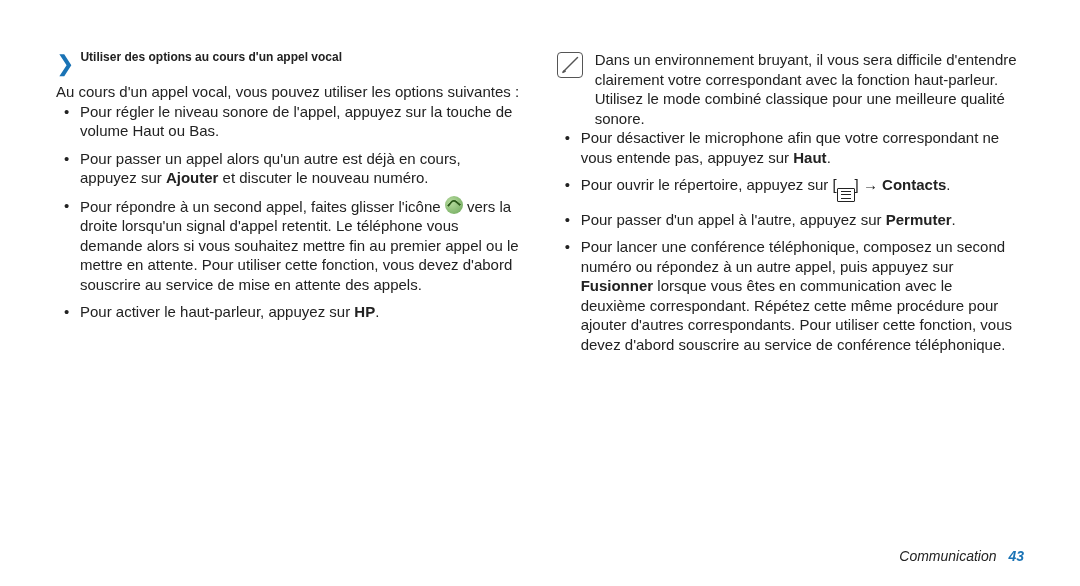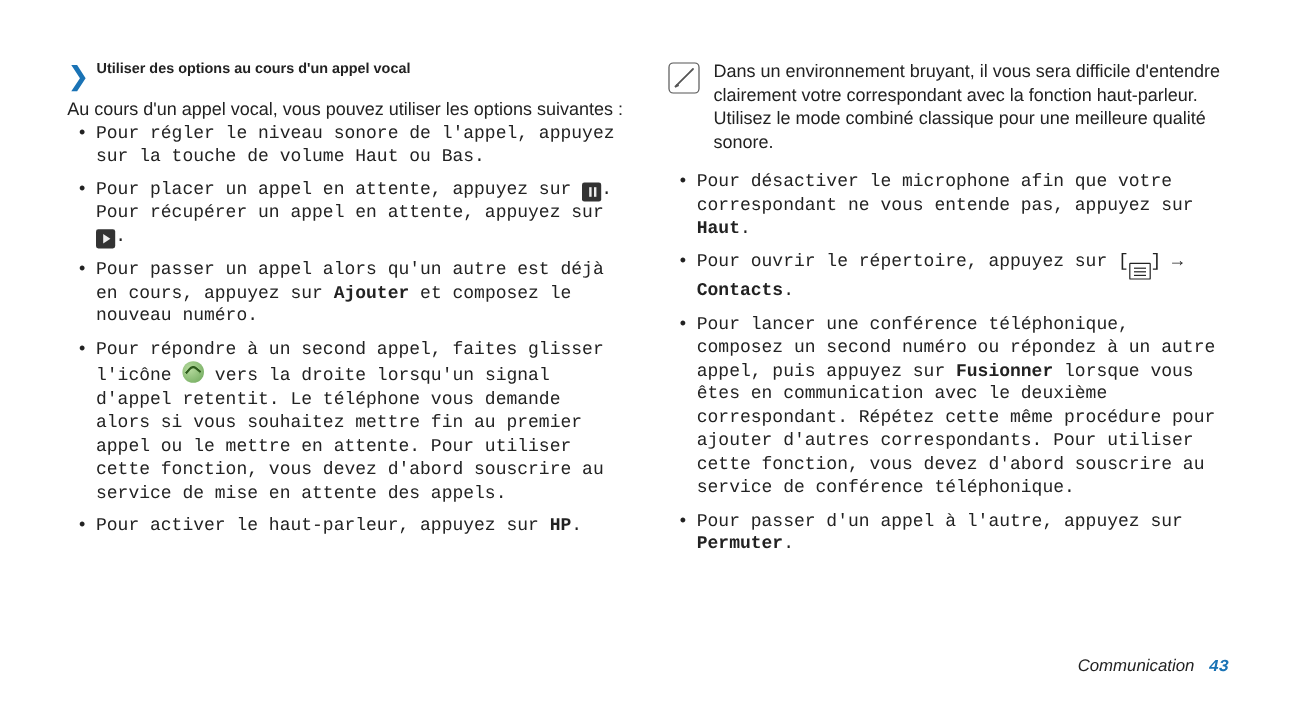--- a/index.html
+++ b/index.html
@@ -5,64 +5,59 @@
   * { box-sizing: border-box; margin: 0; padding: 0; }
   html, body { width: 1080px; height: 586px; background: #fff; font-family: "Segoe UI", "Helvetica Neue", Arial, sans-serif; color: #222; }
   body { padding: 50px 56px 30px 56px; position: relative; }
   .columns { display: flex; gap: 36px; }
   .col { width: 48%; }
   .heading { display: flex; align-items: flex-start; margin-bottom: 10px; }
   .chevron { color: #1a73b5; font-size: 22px; margin-right: 6px; line-height: 1; position: relative; top: 3px; }
   .heading h2 { font-weight: 700; font-size: 12px; line-height: 1.25; }
   .intro { font-size: 15px; line-height: 1.3; }
   ul.bullets { list-style: none; padding-left: 24px; }
-  ul.bullets > li { position: relative; margin-bottom: 8px; font-size: 15px; line-height: 1.3; font-family: Liberation Mono, monospace; }
+  ul.bullets > li { position: relative; margin-bottom: 8px; font-size: 15px; line-height: 1.3; }
   ul.bullets > li::before { content: "•"; position: absolute; left: -16px; top: 0; font-size: 15px; }
   .inline-icon { display: inline-flex; width: 16px; height: 16px; vertical-align: -2px; justify-content: center; align-items: center; }
   .icon-pause { background: #333; border-radius: 2px; }
   .icon-pause::before { content: ""; width: 2px; height: 8px; background: #eee; box-shadow: 4px 0 0 #eee; margin-left: -2px; }
   .icon-play { background: #333; border-radius: 2px; }
   .icon-play::before { content: ""; width: 0; height: 0; border-left: 6px solid #eee; border-top: 4px solid transparent; border-bottom: 4px solid transparent; margin-left: 1px; }
   .icon-phone { width: 18px; height: 18px; border-radius: 50%; background: radial-gradient(circle at 35% 35%, #b7db9f, #6aa657); position: relative; }
   .icon-phone::before { content: ""; position: absolute; width: 8px; height: 8px; border: 2px solid #2d5a1c; border-bottom: none; border-right: none; border-radius: 50% 0 0 0; transform: rotate(40deg); top: 4px; left: 4px; }
   .icon-menu { width: 18px; height: 14px; border: 1px solid #222; border-radius: 1px; display: inline-flex; flex-direction: column; justify-content: space-evenly; align-items: center; vertical-align: -2px; }
   .icon-menu::before, .icon-menu::after { content: ""; width: 10px; height: 1px; background: #222; }
   .icon-menu .mid { width: 10px; height: 1px; background: #222; }
-  .note-row { display: flex; align-items: flex-start; margin-bottom: 14px; }
+  .note-row { display: flex; align-items: flex-start; }
   .note-icon { width: 26px; height: 26px; border: 1.5px solid #555; border-radius: 4px; display: flex; align-items: center; justify-content: center; flex-shrink: 0; margin-right: 12px; margin-top: 2px; position: relative; transform: rotate(0deg); }
   .note-icon svg { width: 18px; height: 18px; }
   .note-text { font-size: 15px; line-height: 1.3; }
   b { font-weight: 700; }
   .footer { position: absolute; right: 56px; bottom: 22px; font-size: 14px; }
   .footer .label { font-style: italic; margin-right: 8px; margin-top: 29px; }
-  .footer .num { font-style: italic; color: #1a73b5; font-weight: 600; font-family: Liberation Mono, monospace; }
+  .footer .num { font-style: italic; color: #1a73b5; font-weight: 600; }
 </style>
 </head>
 <body>
 
 <div class="columns">
 
   <div class="col">
     <div class="heading">
       <span class="chevron">❯</span>
       <h2>Utiliser des options au cours d'un appel vocal</h2>
     </div>
     <p class="intro">Au cours d'un appel vocal, vous pouvez utiliser les options suivantes :</p>
 
     <ul class="bullets">
       <li>
         <span>Pour régler le niveau sonore de l'appel, appuyez sur la touche de volume Haut ou Bas.</span>
       </li>
       <li>
-        <span>Pour placer un appel en attente, appuyez sur </span>
-        <span class="inline-icon icon-pause"></span><span>. Pour récupérer un appel en attente, appuyez sur </span>
-        <span class="inline-icon icon-play"></span><span>.</span>
-      </li>
-      <li>
-        <span>Pour passer un appel alors qu'un autre est déjà en cours, appuyez sur </span><b>Ajouter</b><span> et composez le nouveau numéro.</span>
+        <span>Pour passer un appel alors qu'un autre est déjà en cours, appuyez sur </span><b>Ajouter</b><span> et discuter le nouveau numéro.</span>
       </li>
       <li>
         <span>Pour répondre à un second appel, faites glisser l'icône </span>
         <span class="inline-icon icon-phone"></span>
         <span> vers la droite lorsqu'un signal d'appel retentit. Le téléphone vous demande alors si vous souhaitez mettre fin au premier appel ou le mettre en attente. Pour utiliser cette fonction, vous devez d'abord souscrire au service de mise en attente des appels.</span>
       </li>
       <li>
         <span>Pour activer le haut-parleur, appuyez sur </span><b>HP</b><span>.</span>
       </li>
     </ul>
@@ -82,24 +77,24 @@
     <ul class="bullets">
       <li>
         <span>Pour désactiver le microphone afin que votre correspondant ne vous entende pas, appuyez sur </span><b>Haut</b><span>.</span>
       </li>
       <li>
         <span>Pour ouvrir le répertoire, appuyez sur [</span><span class="icon-menu">
             <span class="mid"></span>
           </span><span>] → </span><b>Contacts</b><span>.</span>
       </li>
       <li>
-        <span>Pour lancer une conférence téléphonique, composez un second numéro ou répondez à un autre appel, puis appuyez sur </span><b>Fusionner</b><span> lorsque vous êtes en communication avec le deuxième correspondant. Répétez cette même procédure pour ajouter d'autres correspondants. Pour utiliser cette fonction, vous devez d'abord souscrire au service de conférence téléphonique.</span>
+        <span>Pour passer d'un appel à l'autre, appuyez sur </span><b>Permuter</b><span>.</span>
       </li>
       <li>
-        <span>Pour passer d'un appel à l'autre, appuyez sur </span><b>Permuter</b><span>.</span>
+        <span>Pour lancer une conférence téléphonique, composez un second numéro ou répondez à un autre appel, puis appuyez sur </span><b>Fusionner</b><span> lorsque vous êtes en communication avec le deuxième correspondant. Répétez cette même procédure pour ajouter d'autres correspondants. Pour utiliser cette fonction, vous devez d'abord souscrire au service de conférence téléphonique.</span>
       </li>
     </ul>
   </div>
 
 </div>
 
 <div class="footer">
   <span class="label">Communication</span>
   <span class="num">43</span>
 </div>

